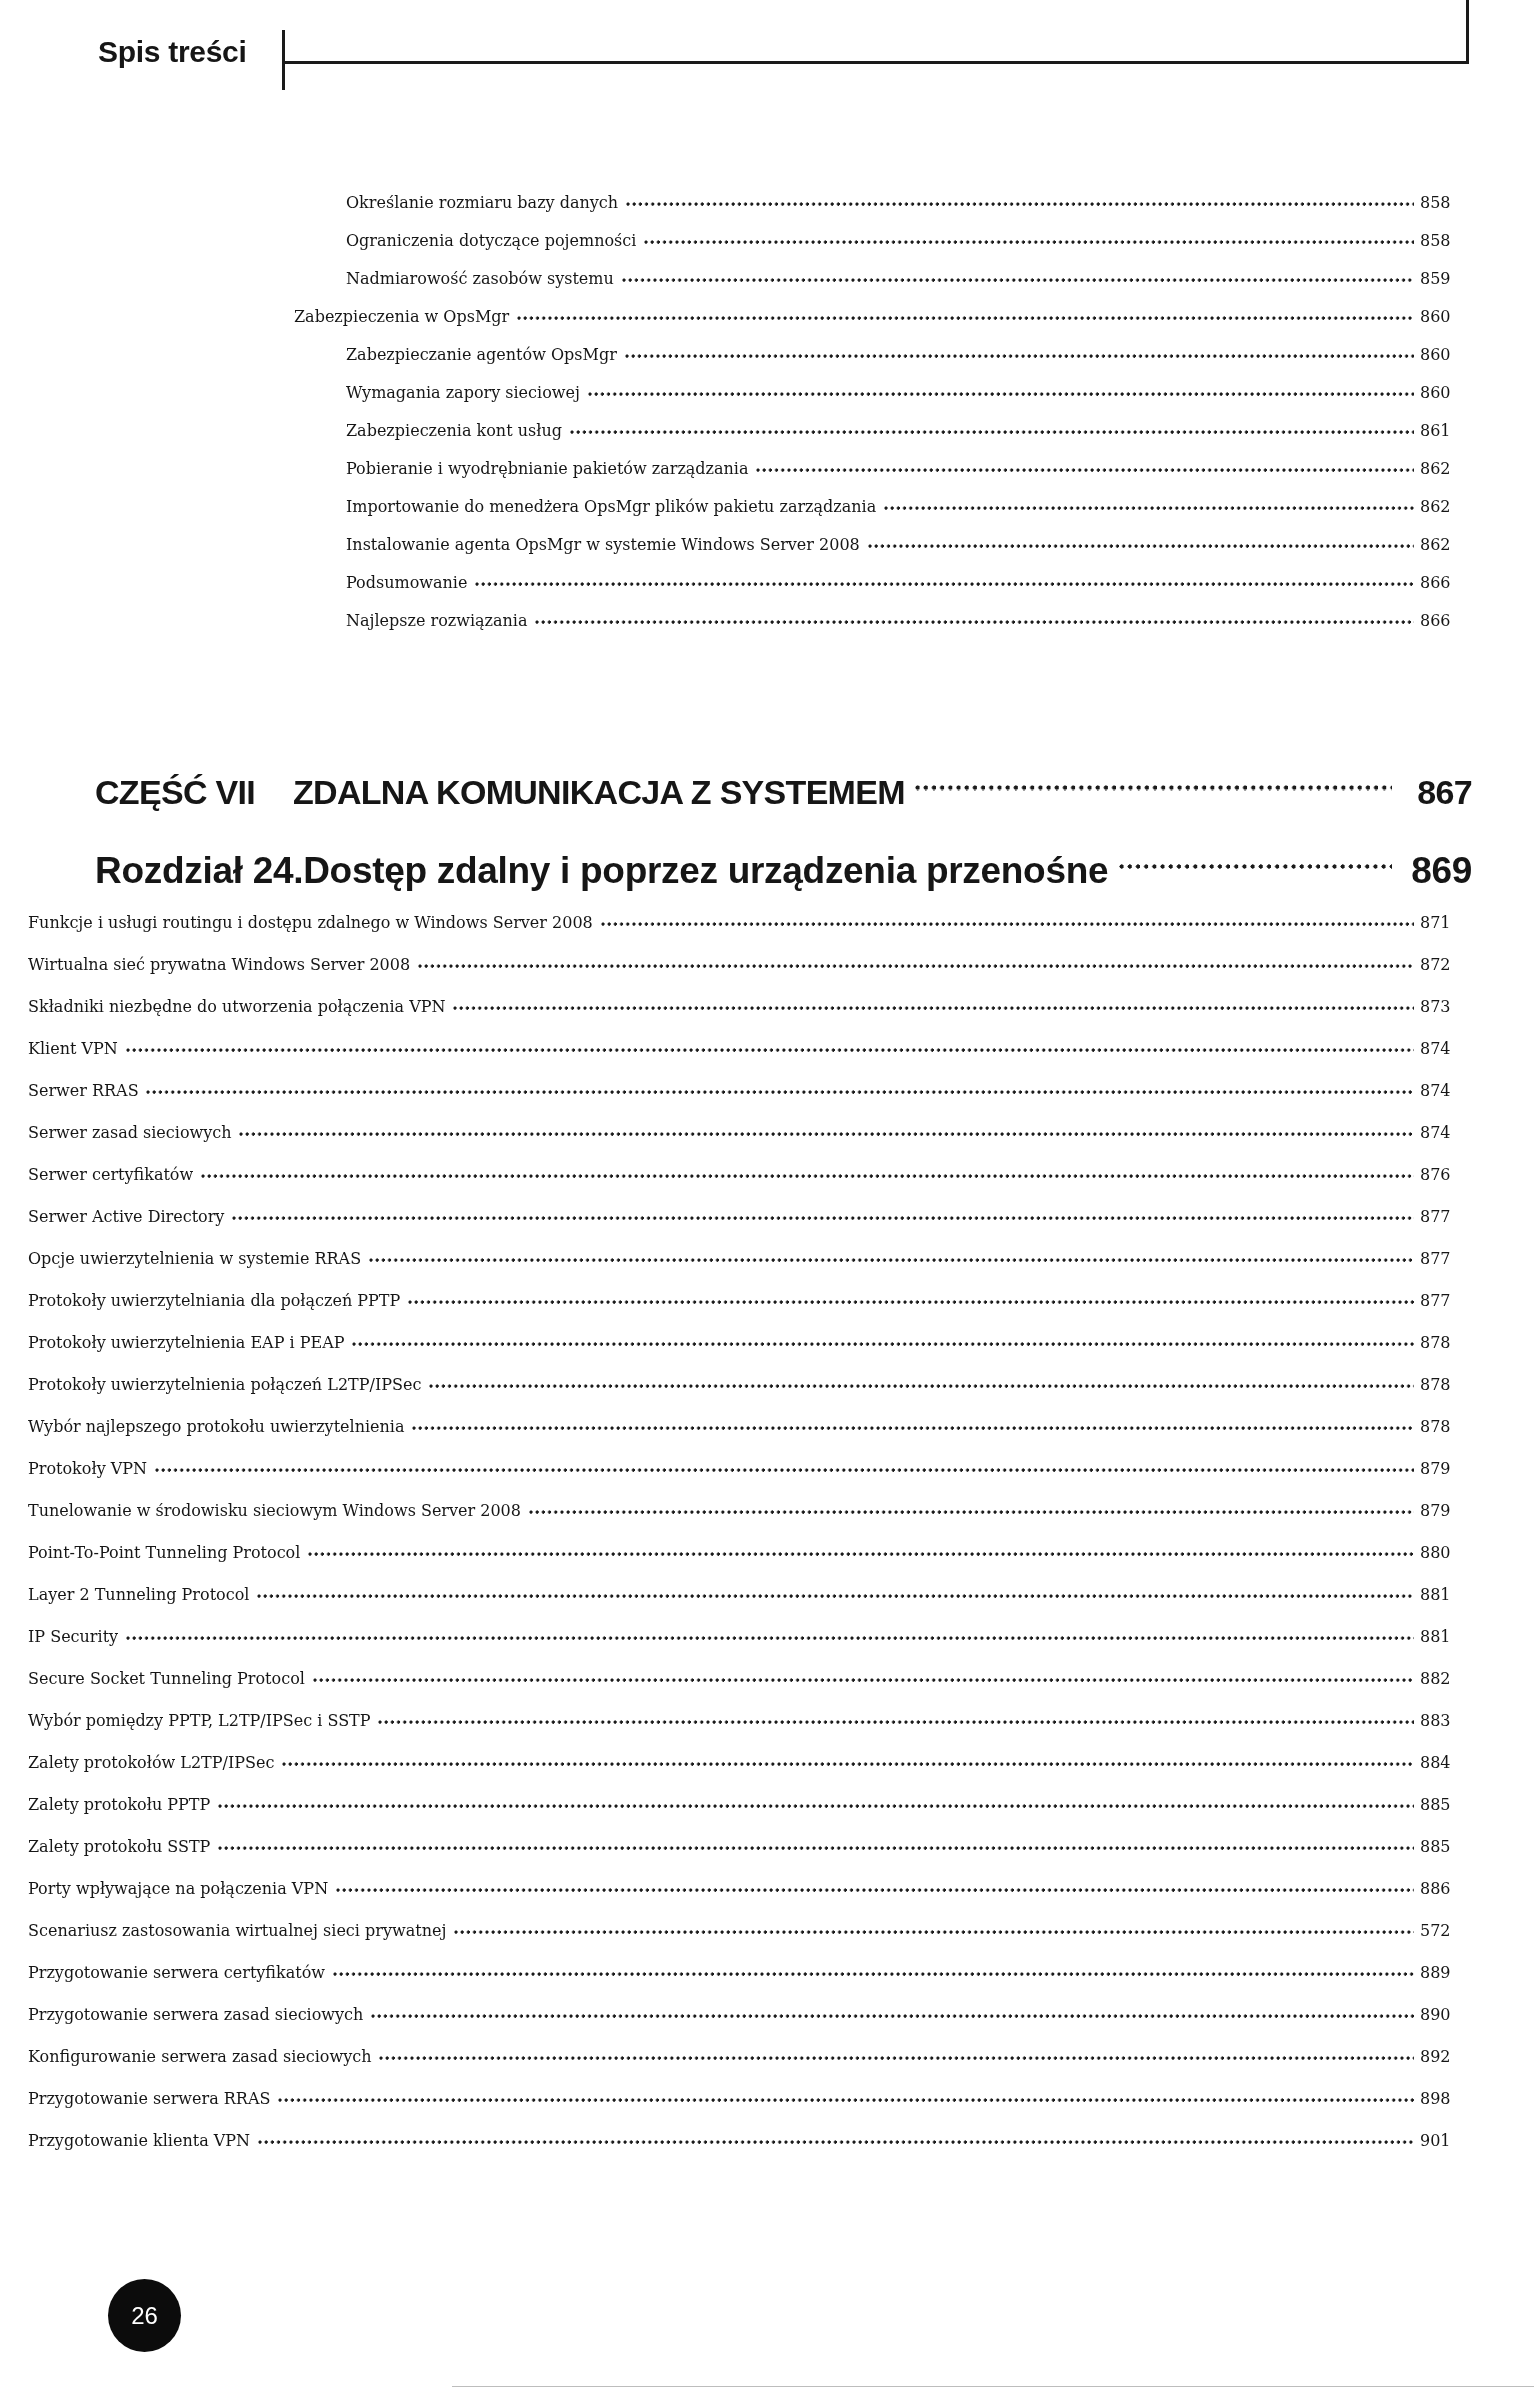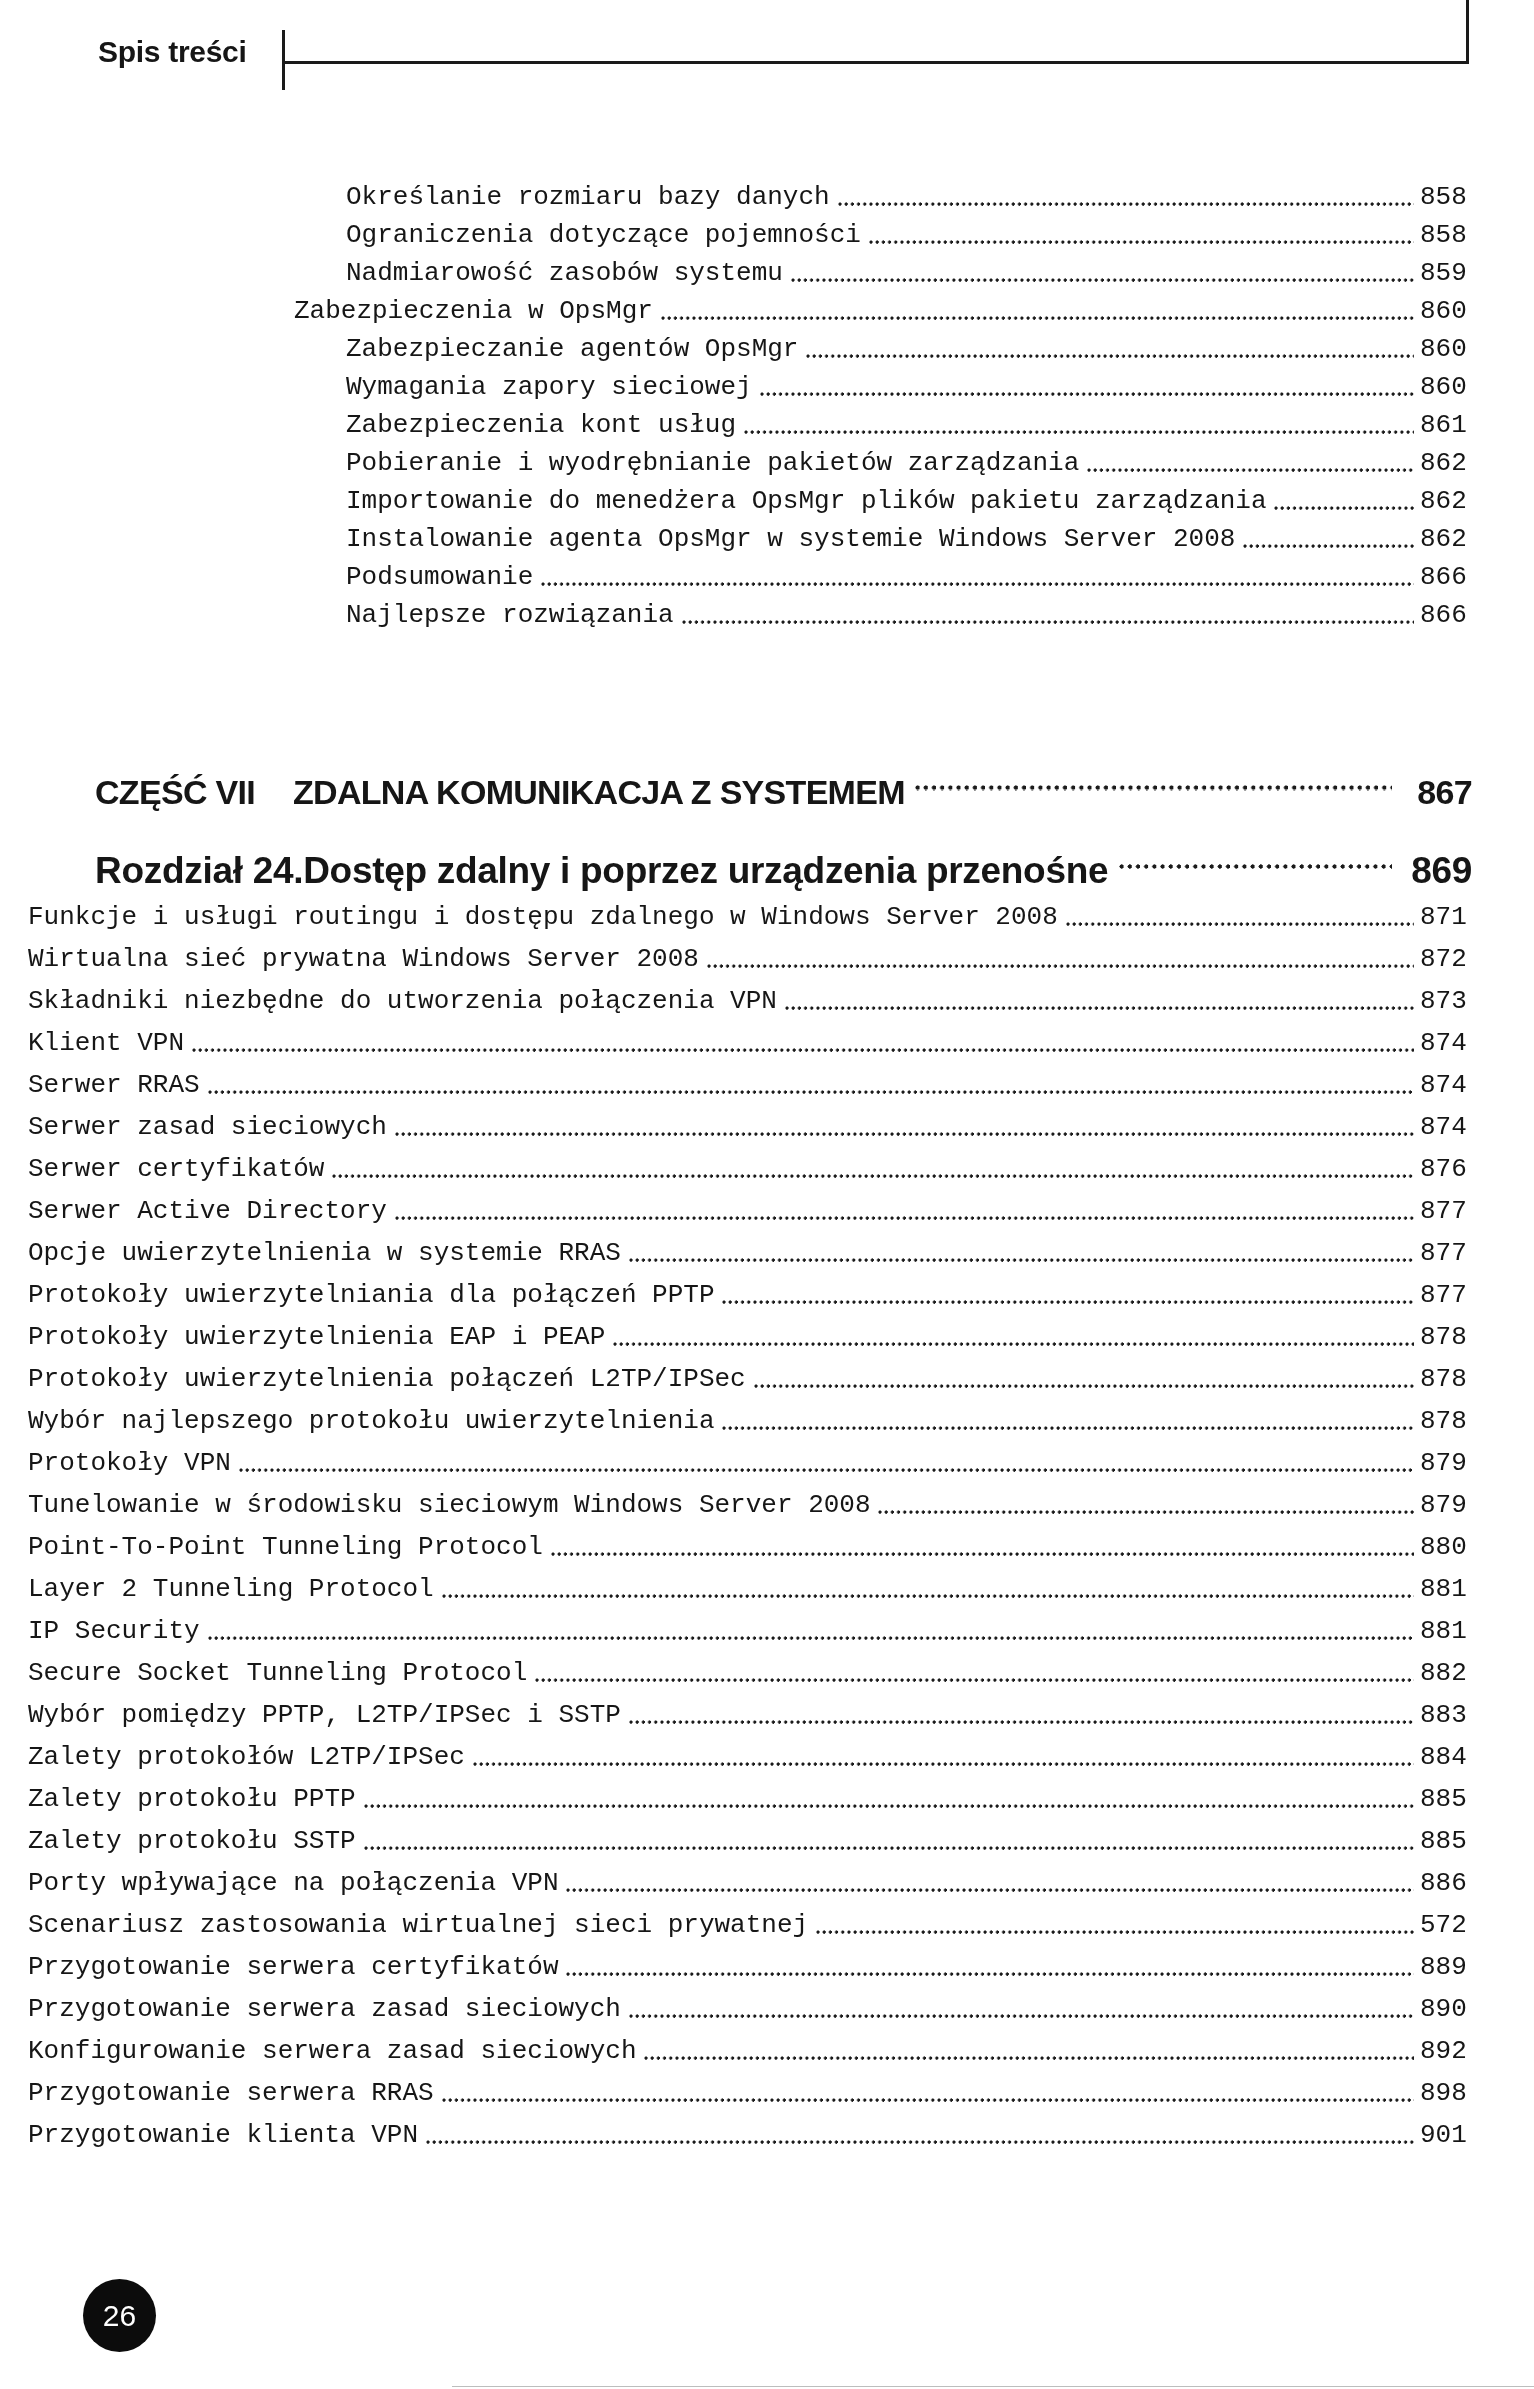--- a/index.html
+++ b/index.html
@@ -24,21 +24,21 @@
   .rule-h{ position:absolute; left:282px; top:61px;  width:1187px; height:3.3px; background:var(--line,#1a1a1a); }
   .edge-v{ position:absolute; left:1466px; top:0;    width:3.3px;  height:64px; background:var(--line,#1a1a1a); }
 
   
   .toc-block{ position:absolute; left:0; width:100%; }
   #block1{ top:178px; }
   #block2{ top:894px; }
 
   .row{ display:flex; align-items:flex-end; box-sizing:border-box; width:100%; }
 
-  .entry{ height:38px; padding-bottom:3.9px; padding-right:62px; font-size:26px;font-family:Liberation Mono, monospace; }
+  .entry{ height:38px; padding-bottom:3.9px; padding-right:62px; font-size:16px; }
   #block2 .entry{ height:42px;padding-left:28px; }
   .entry.l1{ padding-left:294px; }
   .entry.l2{ padding-left:346px; }
   .etext{ white-space:nowrap; }
 
   .leader{
     flex:1 1 auto; height:3.9px;
     margin:0 6.5px 5.9px 7.9px;
     background-image:radial-gradient(circle at 2px 2px, var(--line,#1a1a1a) 1.4px, transparent 1.8px);
     background-size:6.2px 3.9px;
@@ -63,26 +63,26 @@
   }
   #part-row{ top:771px; height:42px; font-size:34px; letter-spacing:-0.7px; }
   #part-row .head-label{ flex:0 0 198px; white-space:nowrap; }
   #chapter-row{ top:852px; height:37px; font-size:37px; letter-spacing:-0.3px; }
   #chapter-row .head-label{ flex:0 0 203px; white-space:nowrap; }
   .head-title{ white-space:nowrap; }
   .head-page{ min-width:72px; text-align:right; }
 
   
   .badge{
-    position:absolute; left:83px; top:2279px;
+    position:absolute; left:108px; top:2279px;
     width:73px; height:73px; border-radius:50%;
     background:var(--badge-bg,#0c0c0c);
     color:var(--badge-fg,#ffffff);
     display:flex; align-items:center; justify-content:center;
-    font-family:"Liberation Sans",sans-serif; font-size:30px; font-weight:400;
+    font-family:"Liberation Sans",sans-serif; font-size:24px; font-weight:400;
   }
 
   
   .bottom-artifact{ position:absolute; left:452px; top:2386px; width:1082px; height:1.3px; background:#bdbdbd; }
 </style>
 </head>
 <body>
 
 <div class="page" style="--ink: #161616; --line: #1a1a1a; --paper: #ffffff; --badge-bg: #0c0c0c; --badge-fg: #ffffff;">
 

